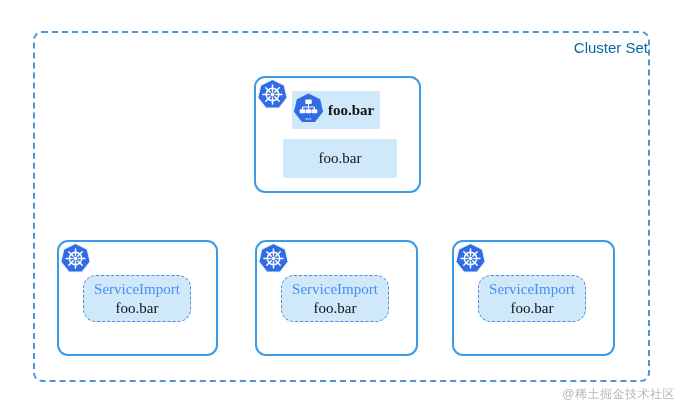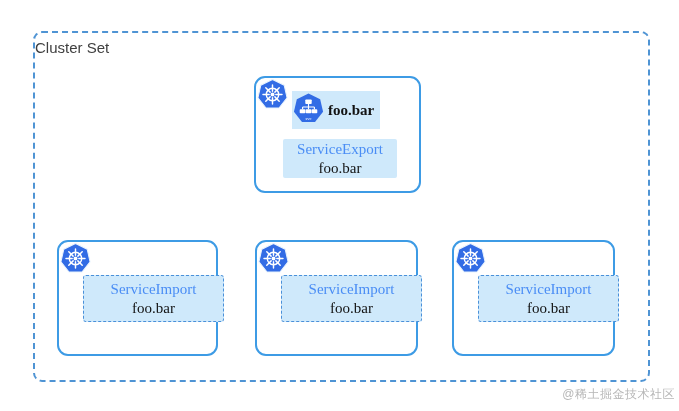--- a/index.html
+++ b/index.html
@@ -16,22 +16,22 @@
   html,body{background:#ffffff;}
   body{
     position:relative;width:679px;height:411px;overflow:hidden;
     font-family:"Liberation Sans","DejaVu Sans",sans-serif;
   }
   .outer-boundary{
     position:absolute;left:33px;top:31px;width:617px;height:351px;
     border:2px dashed var(--outer-border);border-radius:9px;
   }
   .clusterset-title{
-    position:absolute;left:0;right:0;top:6px;text-align:left;
-    font-size:15px;font-weight:500;color:#404040;
+    position:absolute;left:0;right:0;top:6px;text-align:right;
+    font-size:15px;font-weight:500;color:#0369a1;
   }
   .cluster-box{
     position:absolute;background:#fff;
     border:2px solid var(--cluster-border);border-radius:11px;font-family:Liberation Serif, serif;
   }
   #export-cluster{left:254px;top:76px;width:167px;height:117px;}
   #import-cluster-0{left:57px;top:240px;width:161px;height:116px;}
   #import-cluster-1{left:255px;top:240px;width:163px;height:116px;}
   #import-cluster-2{left:452px;top:240px;width:163px;height:116px;}
   .k8s-badge{position:absolute;left:1px;top:1px;width:31px;height:31px;}
@@ -47,23 +47,23 @@
   .svc-chip .name-label{font-size:15px;font-weight:600;color:var(--name-text);margin-left:4px;}
   .resource-box{
     display:flex;flex-direction:column;justify-content:center;text-align:center;
     font-size:15px;line-height:19px;
   }
   .export-box{
     position:absolute;left:27px;top:61px;width:114px;height:39px;
     background:var(--fill-light-blue);border-radius:2px;
   }
   .import-box{
-    position:absolute;left:24px;top:33px;width:141px;height:47px;
+    position:absolute;left:24px;top:33px;width:108px;height:47px;
     background:var(--fill-light-blue);
-    border:1px dashed var(--import-dashed-border);border-radius:3px;
+    border:1px dashed var(--import-dashed-border);border-radius:13px;
   }
   .kind-label{color:var(--kind-text);}
   .name-line{color:var(--name-text);}
   .watermark{
     position:absolute;right:4px;top:386px;
     font-size:12px;color:var(--watermark);letter-spacing:0.5px;
   }
 </style>
 </head>
 <body>
@@ -91,21 +91,20 @@
         <rect x="6.5" y="15.7" width="5.5" height="4" rx="0.8" fill="#fff"></rect>
         <rect x="12.25" y="15.7" width="5.5" height="4" rx="0.8" fill="#fff"></rect>
         <rect x="18" y="15.7" width="5.5" height="4" rx="0.8" fill="#fff"></rect>
         <text x="15" y="26.3" font-size="4.4" text-anchor="middle" fill="#fff">svc</text>
       </svg>
     </span>
     <span class="name-label">foo.bar</span>
   </div>
 
   <div class="resource-box export-box">
-    <div class="kind-label">ServiceExport</div>
     <div class="name-line">foo.bar</div>
   </div>
 </div>
 
 <div class="cluster-box" id="import-cluster-0">
   <span class="k8s-badge">
     <svg viewBox="0 0 30 30" width="31" height="31">
       <polygon class="k8s-hept" points="15,0.5 26.3,6 29.1,18.2 21.3,28.1 8.7,28.1 0.9,18.2 3.7,6"></polygon>
       <circle class="wheel" cx="15" cy="15" r="6"></circle>
       <path class="wheel" d="M18.2,15 L24.2,15 M17.3,17.3 L21.5,21.5 M15,18.2 L15,24.2 M12.7,17.3 L8.5,21.5 M11.8,15 L5.8,15 M12.7,12.7 L8.5,8.5 M15,11.8 L15,5.8 M17.3,12.7 L21.5,8.5"></path>

